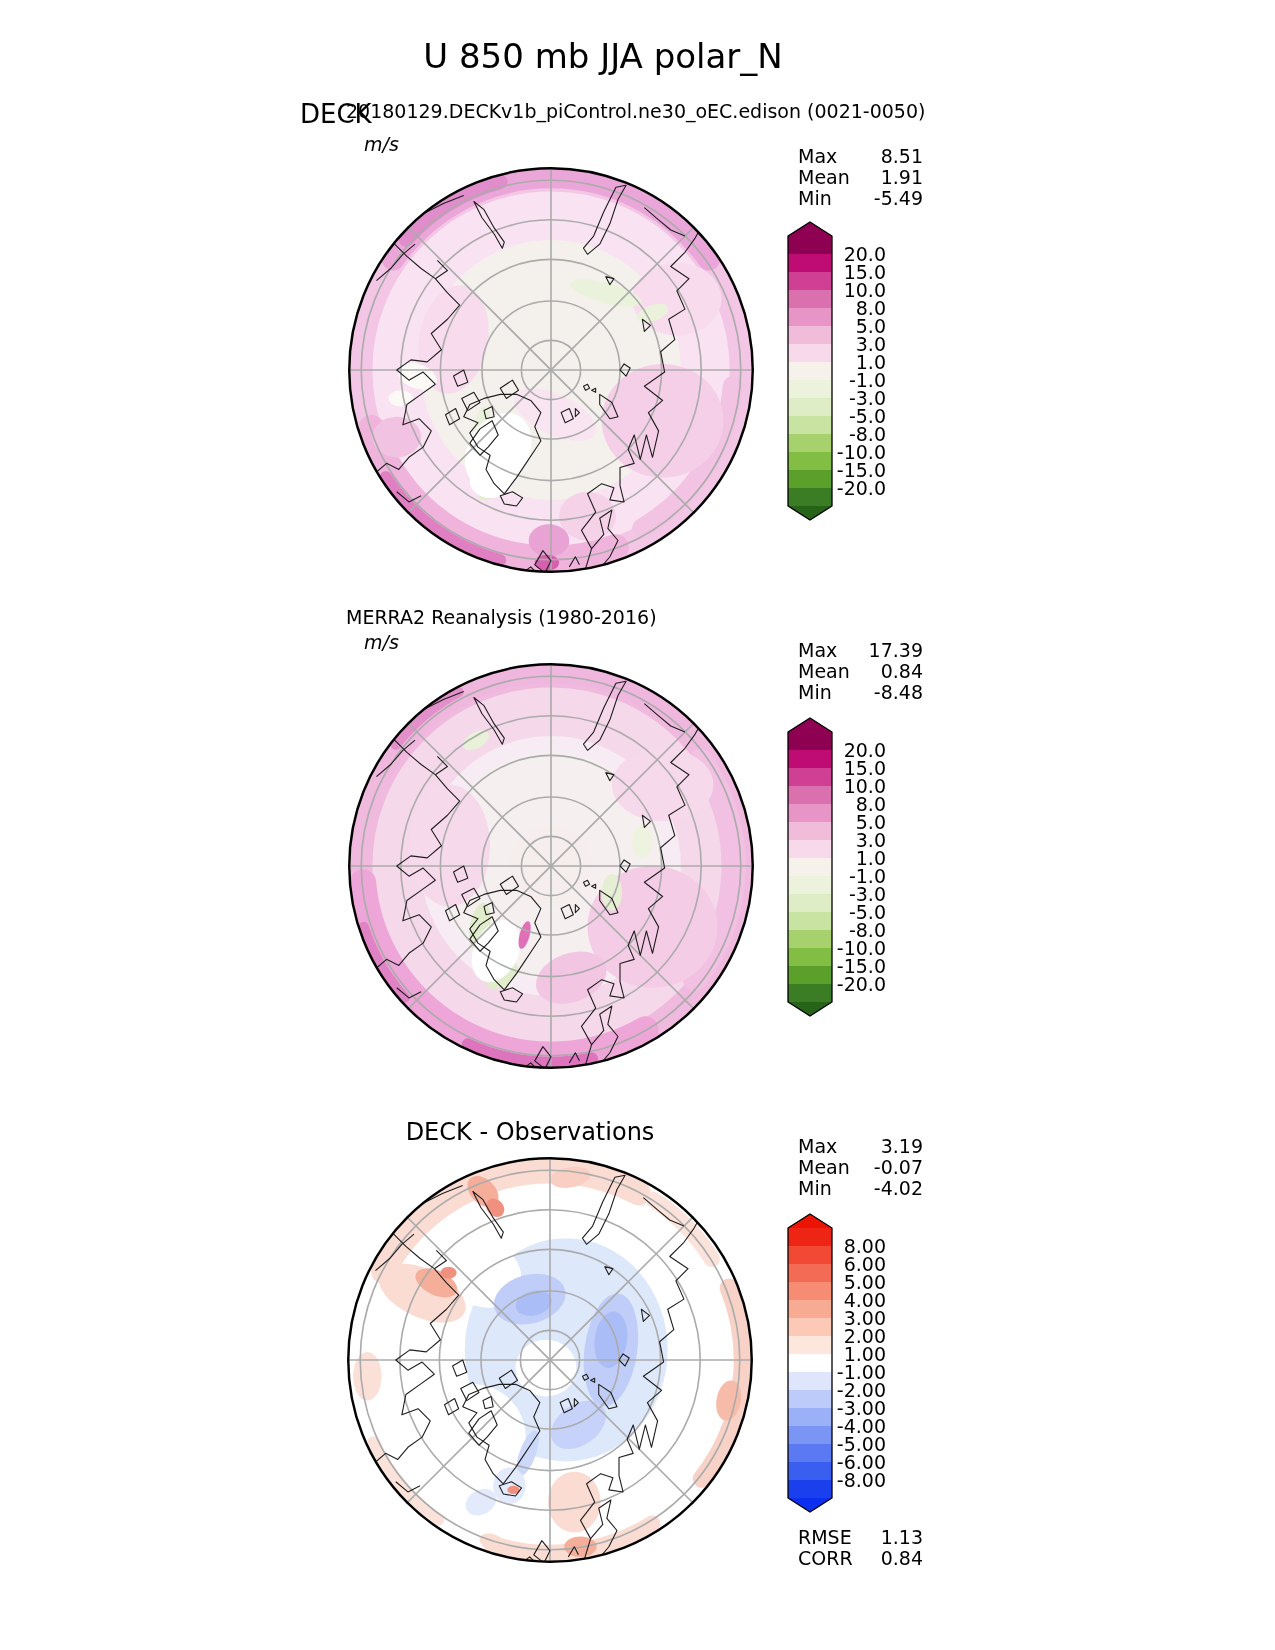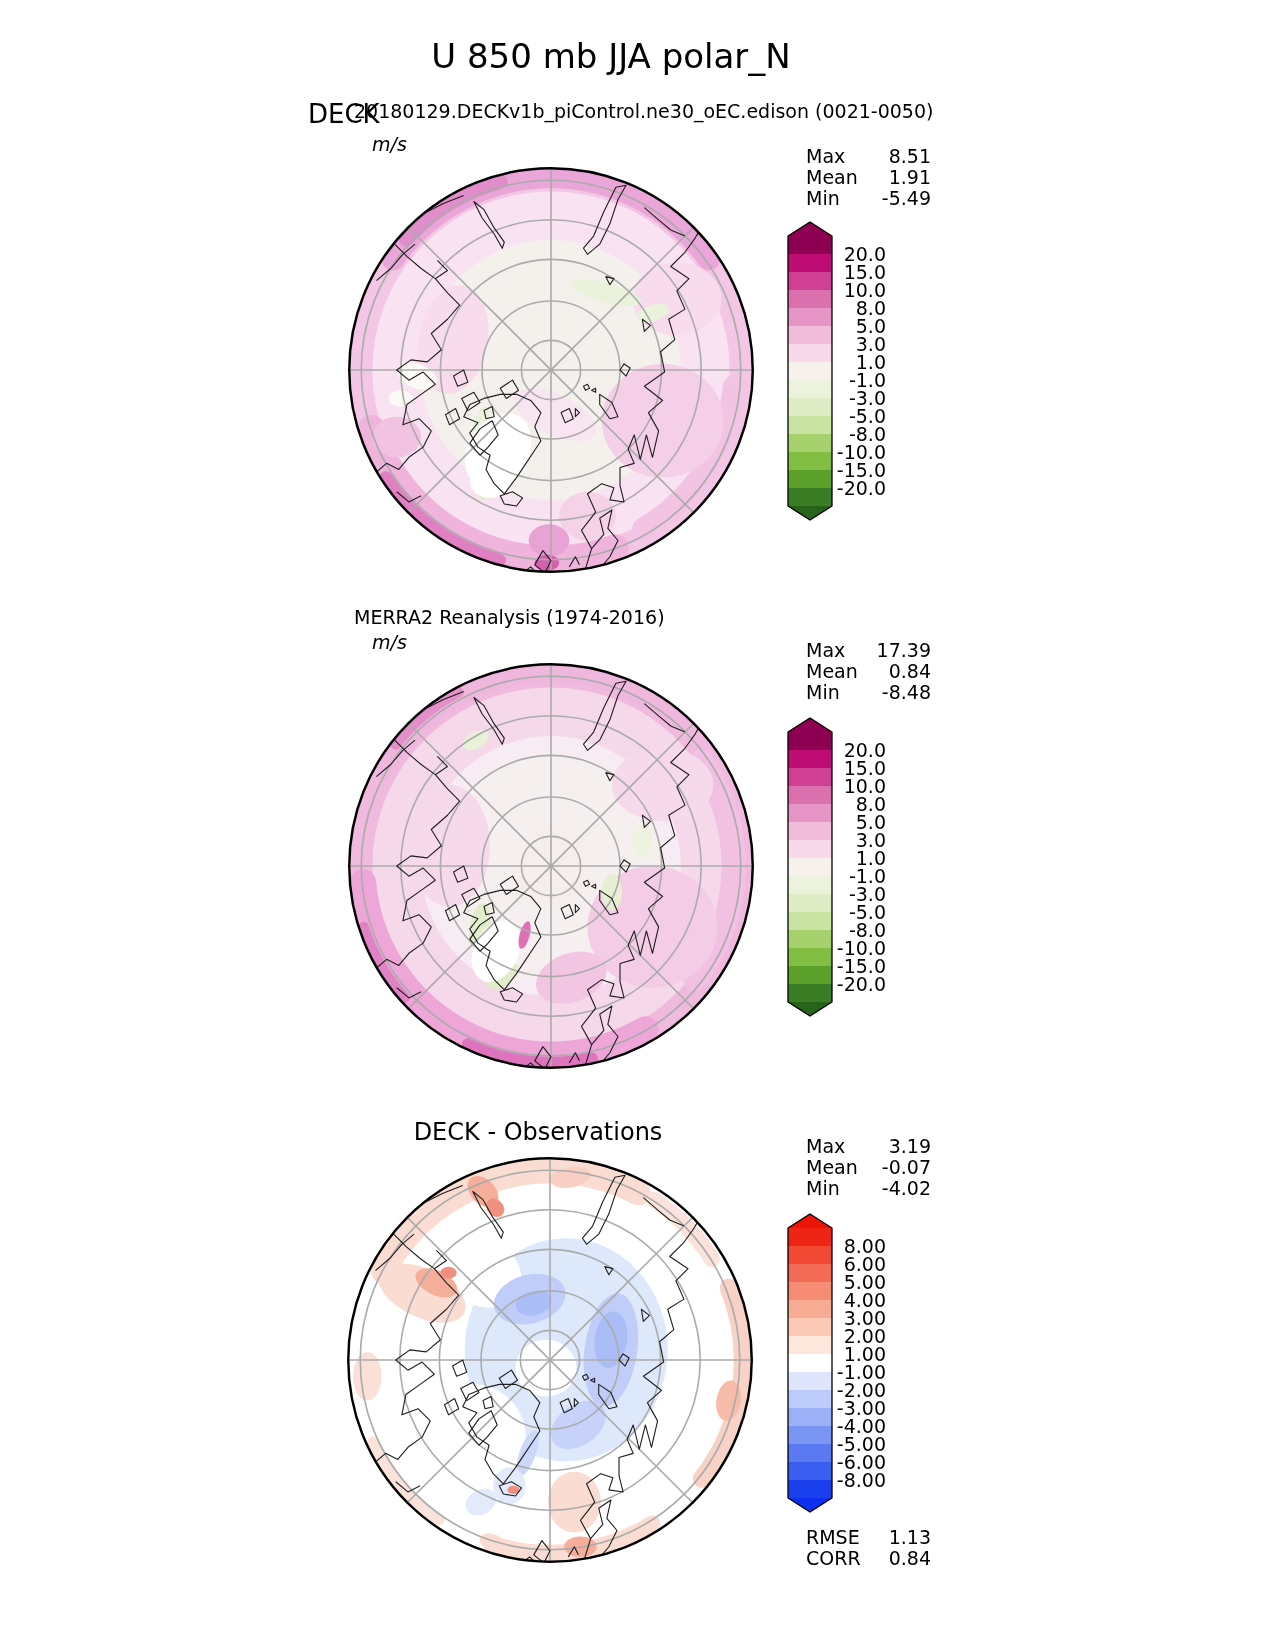--- a/index.html
+++ b/index.html
@@ -1,18 +1,18 @@
 <!DOCTYPE html>
 <html><head>
 <meta charset="utf-8">
 <style>
   html,body{margin:0;padding:0;background:#fff;}
   body{width:1275px;height:1650px;position:relative;overflow:hidden;
        font-family:"DejaVu Sans","Liberation Sans",sans-serif;color:#000;}
-  .abs{position:absolute;padding-left:8px;}
+  .abs{position:absolute;}
   .fig-title{left:0;top:36px;width:1206px;text-align:center;font-size:34px;line-height:40px;}
   .ds-label{left:346px;font-size:19px;line-height:23px;white-space:nowrap;}
   .overlay-title{left:300px;width:500px;font-size:26px;line-height:30px;}
   .panel3-title{left:280px;width:500px;text-align:center;font-size:24px;line-height:28px;}
   .units{left:364px;font-size:19px;line-height:23px;font-style:italic;}
   .stats{left:790px;width:125px;margin-left:8px;}
   .srow{display:flex;justify-content:space-between;height:21px;line-height:21px;font-size:19px;}
   .sval{text-align:right;}
   svg.map, svg.cbar{position:absolute;display:block;}
 </style>
@@ -145,21 +145,21 @@
       <text x="100" y="148" text-anchor="end" style="font-family:'DejaVu Sans','Liberation Sans',sans-serif;font-size:19px" fill="#000">1.0</text>
       <text x="100" y="166" text-anchor="end" style="font-family:'DejaVu Sans','Liberation Sans',sans-serif;font-size:19px" fill="#000">-1.0</text>
       <text x="100" y="184" text-anchor="end" style="font-family:'DejaVu Sans','Liberation Sans',sans-serif;font-size:19px" fill="#000">-3.0</text>
       <text x="100" y="202" text-anchor="end" style="font-family:'DejaVu Sans','Liberation Sans',sans-serif;font-size:19px" fill="#000">-5.0</text>
       <text x="100" y="220" text-anchor="end" style="font-family:'DejaVu Sans','Liberation Sans',sans-serif;font-size:19px" fill="#000">-8.0</text>
       <text x="100" y="238" text-anchor="end" style="font-family:'DejaVu Sans','Liberation Sans',sans-serif;font-size:19px" fill="#000">-10.0</text>
       <text x="100" y="256" text-anchor="end" style="font-family:'DejaVu Sans','Liberation Sans',sans-serif;font-size:19px" fill="#000">-15.0</text>
       <text x="100" y="274" text-anchor="end" style="font-family:'DejaVu Sans','Liberation Sans',sans-serif;font-size:19px" fill="#000">-20.0</text>
     </svg>
 
-  <div class="abs ds-label" style="top:606px">MERRA2 Reanalysis (1974-2016)</div>
+  <div class="abs ds-label" style="top:606px">MERRA2 Reanalysis (1980-2016)</div>
   <div class="abs units" style="top:631px">m/s</div>
   <div class="abs stats" style="top:640px">
     <div class="srow">
         <span>Max</span>
         <span class="sval">17.39</span>
       </div>
     <div class="srow">
         <span>Mean</span>
         <span class="sval">0.84</span>
       </div>

